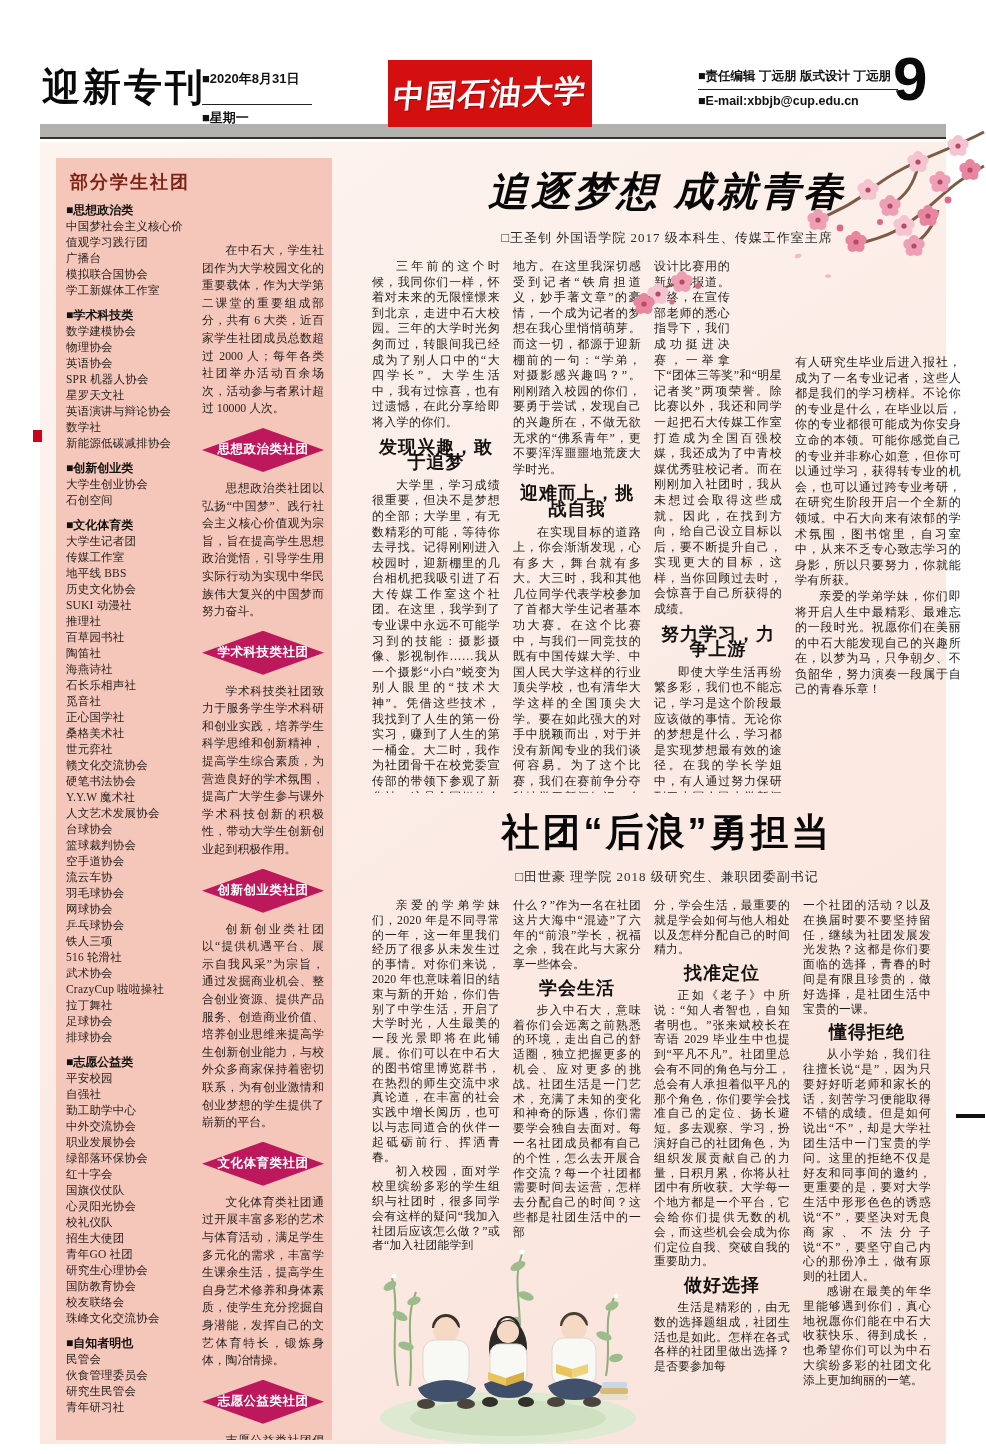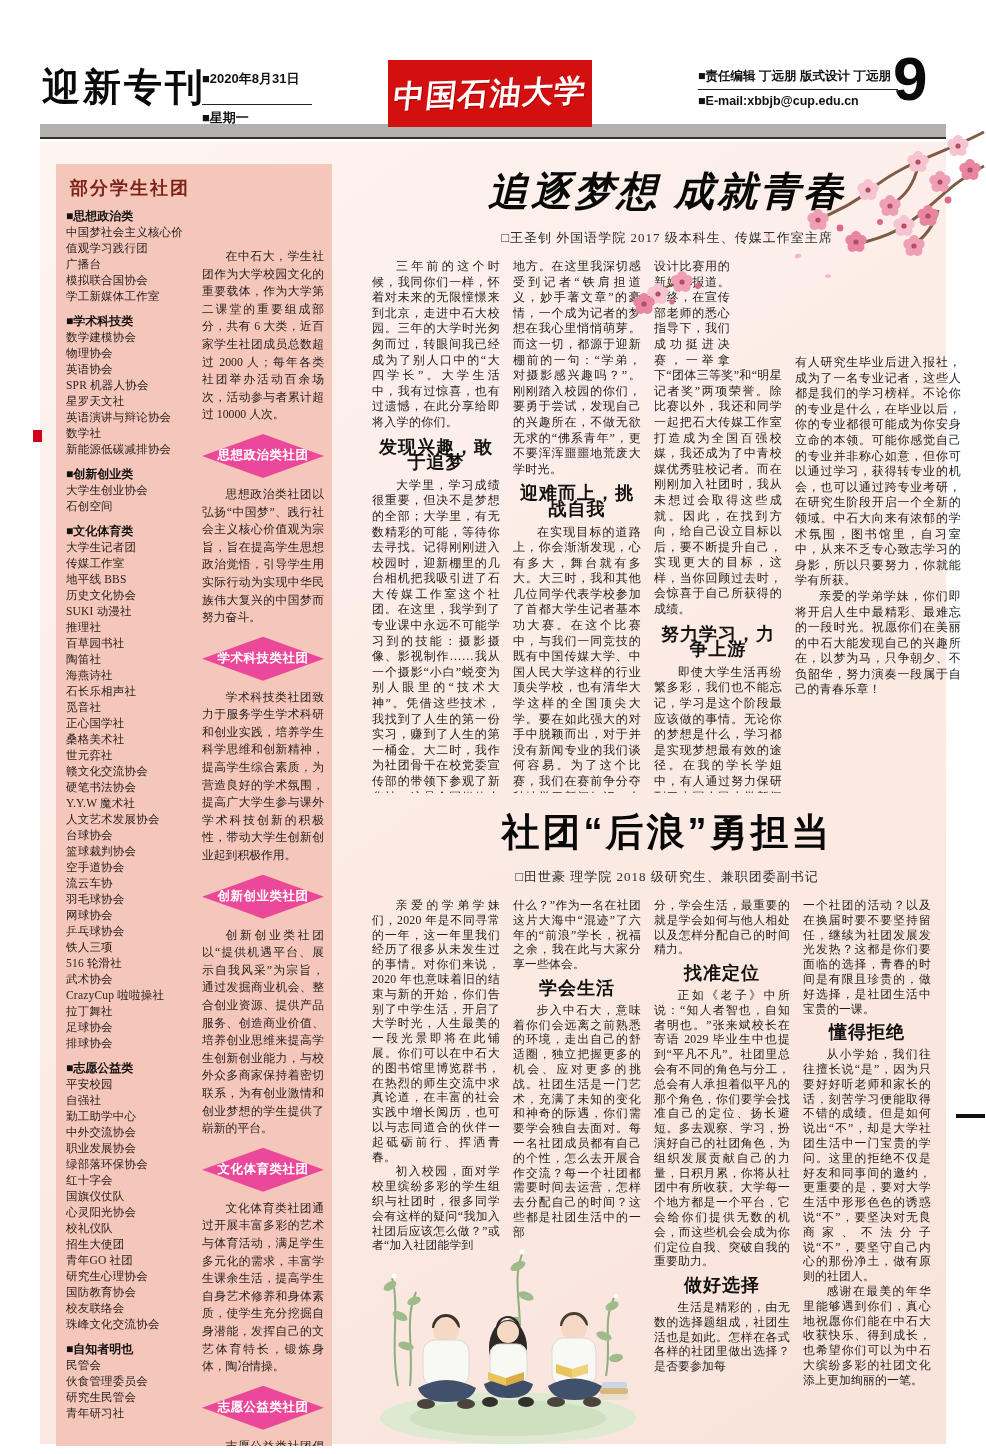--- a/index.html
+++ b/index.html
@@ -21,32 +21,32 @@
   .credits .row1{padding-bottom:4px;border-bottom:1.5px solid #222;}
   .credits .row2{padding-top:4px;font-weight:700;}
   .pageno{position:absolute;left:893px;top:48px;font-family:"Liberation Sans",sans-serif;
           font-weight:900;font-size:62px;color:#0a0a0a;line-height:1;}
   .graybar{position:absolute;left:40px;top:124px;width:906px;height:13px;background:#b3b1ae;
            border-bottom:2px solid #35322e;}
   
   .page-body{position:absolute;left:40px;top:142px;width:906px;height:1302px;
              background:linear-gradient(145deg,#fdf4f0 0%,#fcece6 45%,#f9e3da 100%);}
   
-  .sidebar{position:absolute;left:16px;top:22px;width:276px;height:1282px;background:#f5c6ba;
+  .sidebar{position:absolute;left:16px;top:16px;width:276px;height:1282px;background:#f5c6ba;
            padding:10px 8px 10px 10px;box-sizing:border-box;overflow:hidden;}
   .sb-title{font-family:"Liberation Sans",sans-serif;font-weight:900;font-size:18px;
             color:#7d2217;margin:2px 0 8px 4px;letter-spacing:2px;}
   .sb-cols{display:flex;gap:10px;}
   .sb-list{width:134px;font-size:11.5px;line-height:16px;color:#241f1c;}
   .sb-group{margin-bottom:9px;}
   .sb-cat{font-family:"Liberation Sans",sans-serif;font-weight:800;font-size:12px;color:#141210;}
   .sb-item{letter-spacing:.2px;}
   .sb-text{width:122px;margin-top:40px;font-size:11.8px;line-height:17.6px;color:#241f1c;}
   .sb-text p{margin:0 0 2px;text-align:justify;text-indent:2em;}
-  .badge{width:122px;height:44px;margin:10px 0 8px;background:#ec4899;
+  .badge{width:122px;height:44px;margin:10px 0 8px;background:#be185d;
          clip-path:polygon(50% 0%,100% 50%,50% 100%,0% 50%);
          display:flex;align-items:center;justify-content:center;}
   .badge span{color:#fff;font-family:"Liberation Sans",sans-serif;font-weight:800;font-size:12.5px;
               letter-spacing:.5px;}
   
   .main{position:absolute;left:332px;top:6px;width:590px;}
   .art-title{font-family:"Liberation Sans",sans-serif;font-weight:900;color:#090909;
              text-align:center;letter-spacing:3px;margin:0;}
   .a1 .art-title{font-size:40px;margin-top:16px;font-style:italic;}
   .a2 .art-title{font-size:38px;margin-top:14px;}

